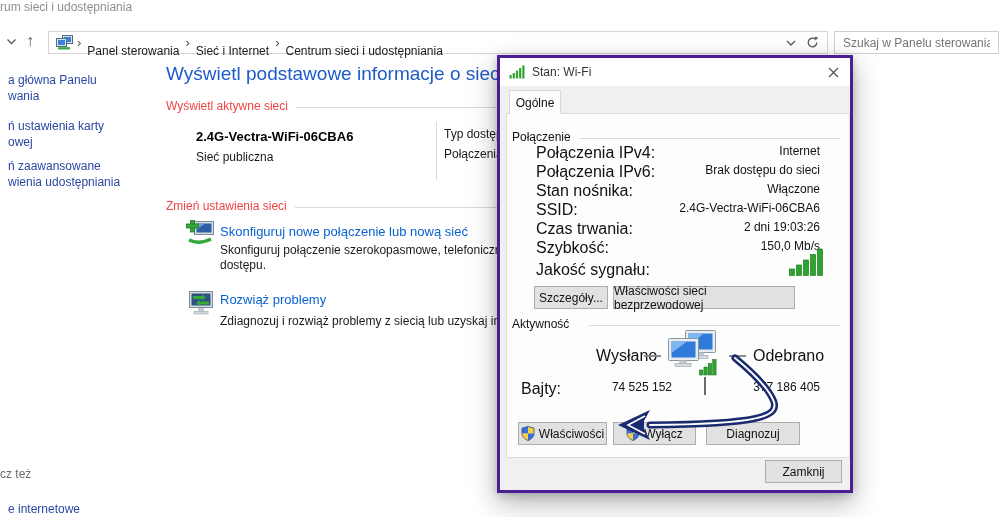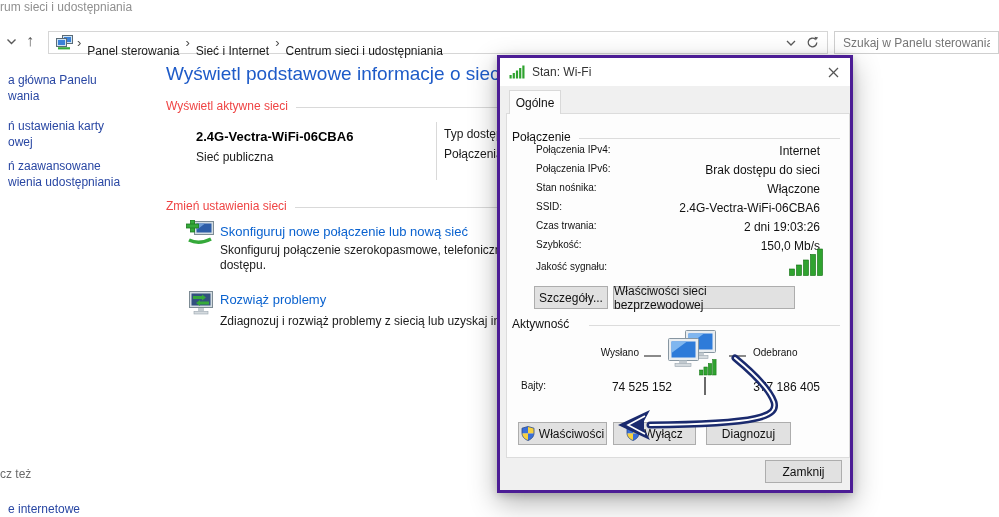--- a/index.html
+++ b/index.html
@@ -48,21 +48,21 @@
   .dlg-close { position:absolute; right:8px; top:5px; width:18px; height:18px;
     display:flex; align-items:center; justify-content:center; cursor:pointer; }
   .tab { position:absolute; left:9px; top:32px; width:52px; height:24px;
     background:#fdfdfd; border:1px solid #d9d9d9; border-bottom:none; z-index:3;
     display:flex; align-items:center; justify-content:center; font-size:12px; color:#111; cursor:default; }
   .tabpage { position:absolute; left:6px; top:55px; width:344px; height:345px;
     background:#fdfdfd; border:1px solid #dcdcdc; z-index:2; }
   .group { position:absolute; left:12px; right:10px; display:flex; align-items:center; gap:8px; }
   .group-label { font-size:12px; color:#111; white-space:nowrap; }
   .group-line { flex:1; height:1px; background:#dcdcdc; margin-top:2px; }
-  .kv-label { position:absolute; font-size:10px; color:#111; white-space:nowrap; }
+  .kv-label { position:absolute; font-size:16px; color:#111; white-space:nowrap; }
   .kv-value { position:absolute; right:30px; font-size:12px; color:#111; white-space:nowrap; text-align:right; }
   .btn { position:absolute; background:#e1e1e1; border:1px solid #adadad; font-size:12px;
     color:#111; display:flex; align-items:center; justify-content:center; gap:4px;
     cursor:pointer; font-family:inherit; }
   .dash { position:absolute; height:2px; background:#8a8a8a; }
   .footer-area { position:absolute; left:0; right:0; bottom:0; height:38px; background:#f0f0f0; }
 
   svg { display:block; }
 </style>
 </head>
@@ -290,21 +290,21 @@
             <rect x="0" y="0" width="7" height="7.5" fill="#3a6fd8"></rect>
             <rect x="7" y="0" width="7" height="7.5" fill="#f7d13e"></rect>
             <rect x="0" y="7.5" width="7" height="7.5" fill="#f7d13e"></rect>
             <rect x="7" y="7.5" width="7" height="7.5" fill="#3a6fd8"></rect>
           </g>
           <path d="M7 0.5 L13 2.2 V7 C13 10.8 10.3 13.3 7 14.5 C3.7 13.3 1 10.8 1 7 V2.2 Z" fill="none" stroke="#2a4a8a" stroke-width="0.8"></path>
         </svg>
       </span>
       <span>Wyłącz</span>
     </div>
-    <div class="btn" style="left:206px; top:364px; width:85px; height:23px; z-index:4;">Diagnozuj</div>
+    <div class="btn" style="left:206px; top:364px; width:94px; height:23px; z-index:4;">Diagnozuj</div>
 
     <div class="footer-area">
       <div class="btn" style="right:8px; top:8px; width:77px; height:23px;">Zamknij</div>
     </div>
   </div>
 
   <div class="abs" style="left:0; top:0; z-index:20; pointer-events:none;">
     <svg width="999" height="517" viewBox="0 0 999 517">
       <path d="M 735 358 C 752 372, 769 388, 774 402 C 778 416, 762 424, 650 425" fill="none" stroke="#1a2a6e" stroke-width="7" stroke-linecap="round"></path>
       <path d="M 735 358 C 752 372, 769 388, 774 402 C 778 416, 762 424, 650 425" fill="none" stroke="#ffffff" stroke-width="2" stroke-linecap="round"></path>

